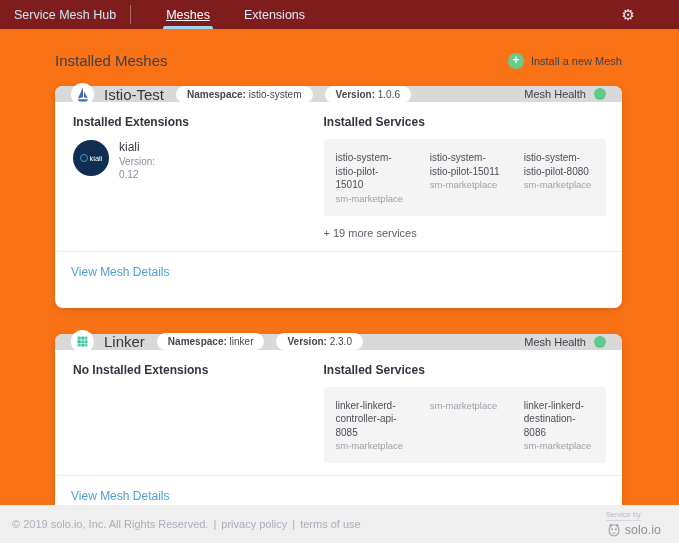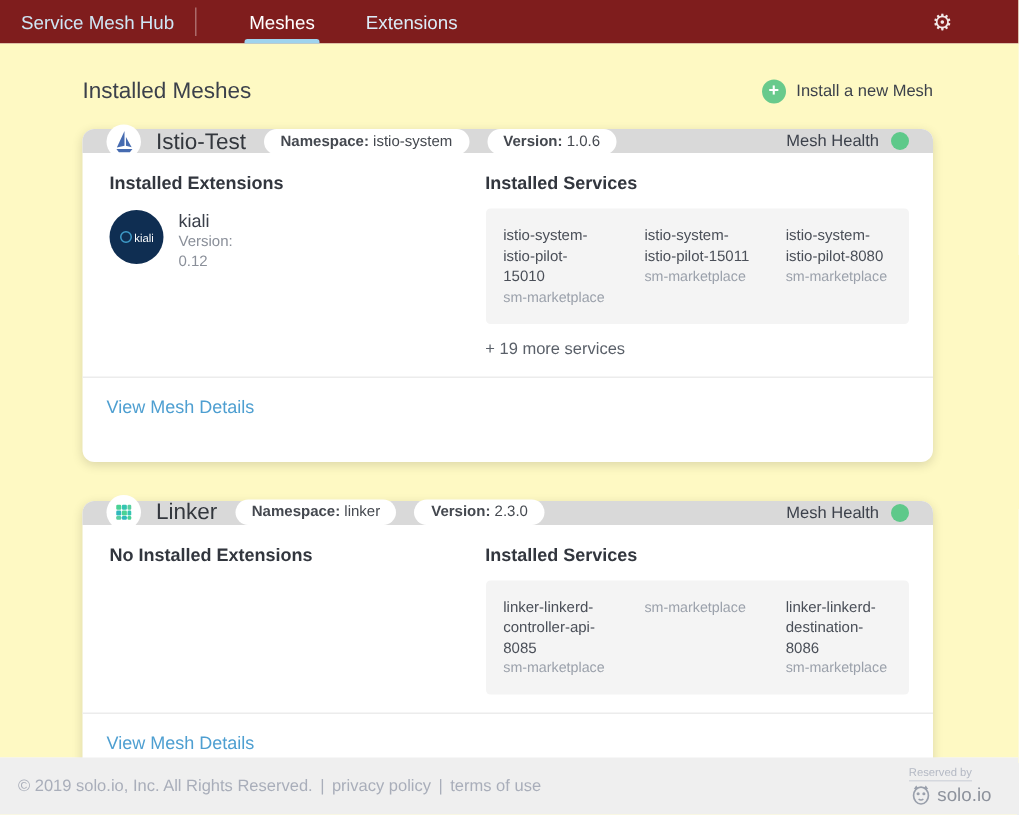--- a/index.html
+++ b/index.html
@@ -5,27 +5,27 @@
   * { margin:0; padding:0; box-sizing:border-box; }
   html,body { width:679px; height:543px; overflow:hidden; }
   body { font-family:"Liberation Sans","DejaVu Sans",sans-serif; background:#fbfbfb; color:#3a3f4a; }
 
   
   .nav { height:29px; background:#7f1d1d; display:flex; align-items:stretch; }
   .nav-brand { color:#cfe6f5; font-size:12.5px; display:flex; align-items:center; padding:0 14px; min-width:108px; cursor:pointer; }
   .nav-divider { width:1px; background:rgba(255,255,255,0.35); margin:5px 0; }
   .nav-tabs { display:flex; margin-left:18px; }
   .nav-tab { position:relative; display:flex; align-items:center; padding:0 17px; font-size:12.5px; color:#dcecf8; cursor:pointer; }
-  .nav-tab.active { color:#ffffff; }
+  .nav-tab.active { color:#ffffff;text-decoration:underline; }
   .nav-tab.active .tab-underline { position:absolute; left:14px; right:14px; bottom:0; height:3px; background:#9fd3ee; border-radius:2px 2px 0 0; }
   .nav-spacer { flex:1; }
   .nav-gear { display:flex; align-items:center; padding:0 44px 0 0; color:rgba(255,255,255,0.9); font-size:15px; cursor:pointer; }
 
   
-  .main { height:476px; background:#fef9c3; padding:23px 57px 0 55px; }
+  .main { height:476px; background:#f97316; padding:23px 57px 0 55px; }
   .page-head { display:flex; align-items:center; justify-content:space-between; }
   .page-title { font-size:15px; color:#3c414b; }
   .install-btn { display:flex; align-items:center; gap:7px; cursor:pointer; }
   .plus-circle { width:16px; height:16px; border-radius:50%; background:#68ca8c; color:#ffffff; font-size:12px; line-height:15px; text-align:center; font-weight:bold; }
   .install-label { font-size:11px; color:#3c414b; }
 
   
   .card { margin-top:17px; border-radius:8px; background:#ffffff; box-shadow:0 2px 7px rgba(0,0,0,0.14); }
   .card + .card { margin-top:26px; }
   .card-header { height:16px; background:#d9d9d9; border-radius:8px 8px 0 0; display:flex; align-items:center; padding:0 16px; }
@@ -208,21 +208,21 @@
 </div>
 
 <div class="footer">
   <span class="copyright">© 2019 solo.io, Inc. All Rights Reserved.</span>
   <span class="foot-sep">|</span>
   <span class="foot-link">privacy policy</span>
   <span class="foot-sep">|</span>
   <span class="foot-link">terms of use</span>
   <span class="foot-spacer"></span>
   <span class="powered">
-    <span class="powered-by">Reserved by</span>
+    <span class="powered-by">Service by</span>
     <span class="solo-row">
       <svg width="16" height="16" viewBox="0 0 20 20">
         <path d="M4 5 L6 2 L8 5 Z" fill="#9aa0ac"></path>
         <path d="M16 5 L14 2 L12 5 Z" fill="#9aa0ac"></path>
         <ellipse cx="10" cy="10.5" rx="6.2" ry="7" fill="none" stroke="#9aa0ac" stroke-width="1.4"></ellipse>
         <circle cx="7.6" cy="9" r="1.3" fill="#9aa0ac"></circle>
         <circle cx="12.4" cy="9" r="1.3" fill="#9aa0ac"></circle>
         <path d="M8 13.5 Q10 15 12 13.5" fill="none" stroke="#9aa0ac" stroke-width="1.2"></path>
       </svg>
       <span class="solo-name">solo.io</span>

